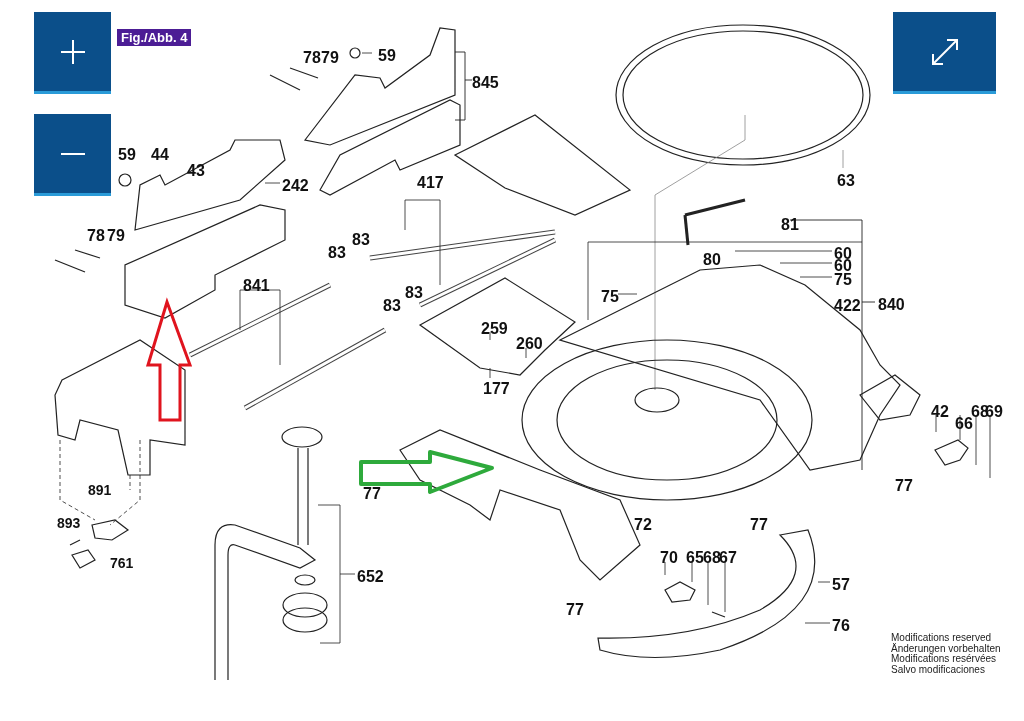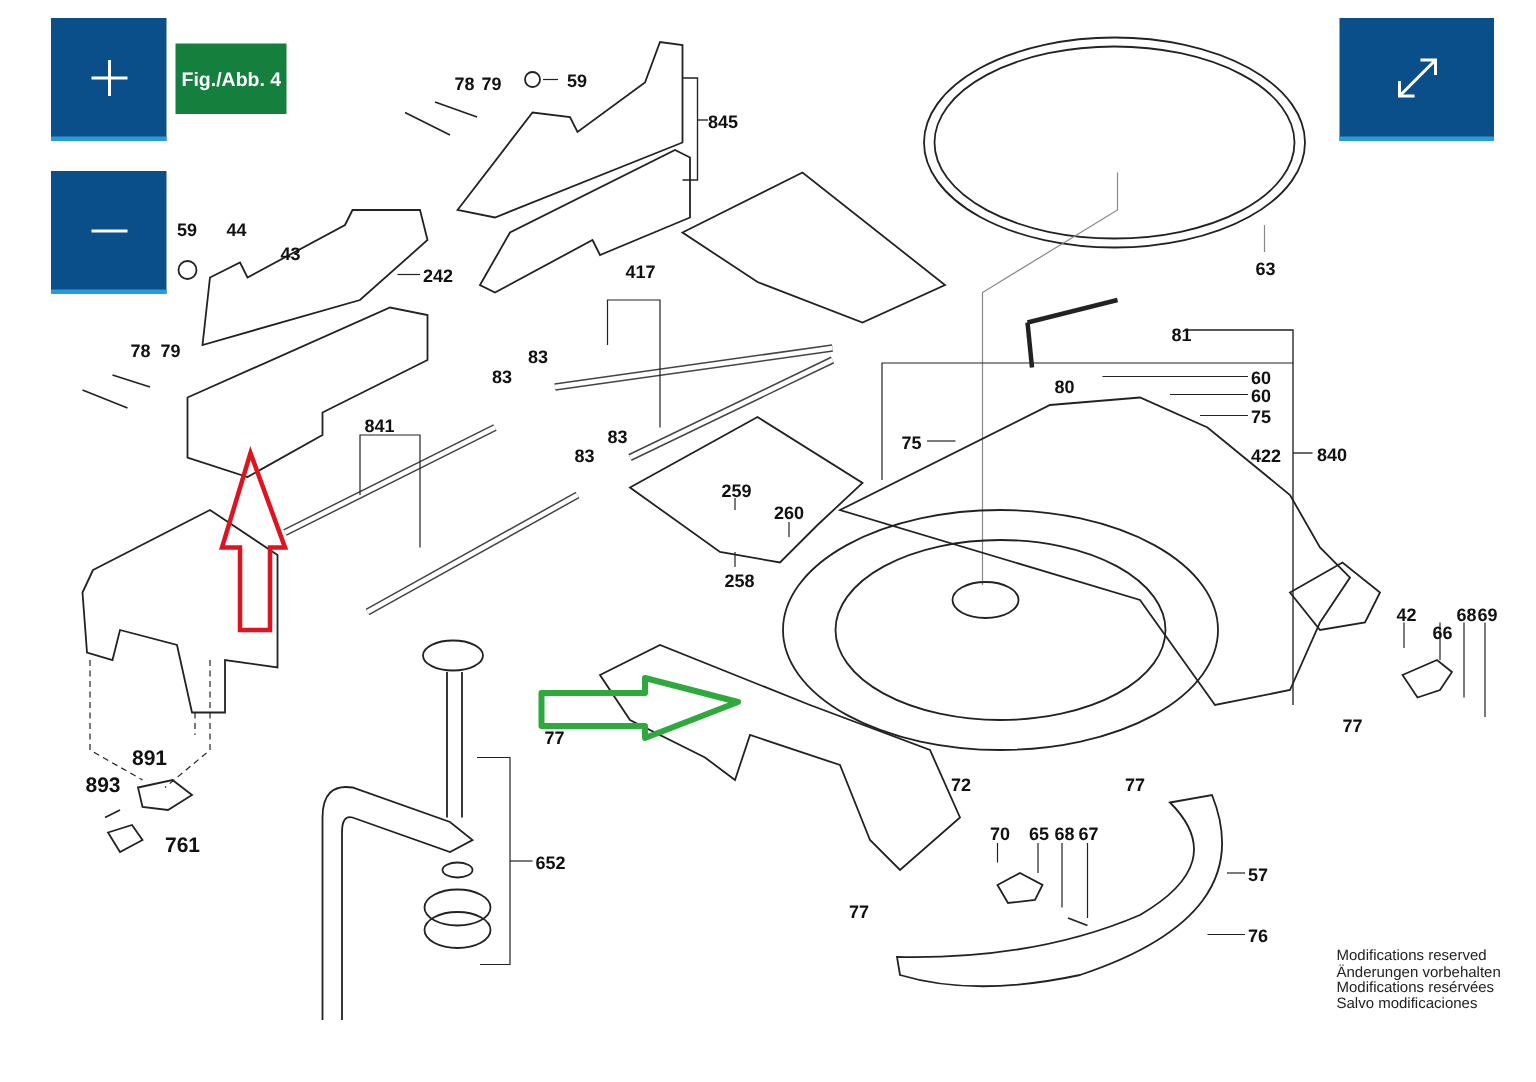--- a/index.html
+++ b/index.html
@@ -1,22 +1,22 @@
 <!DOCTYPE html>
 <html><head>
 <meta charset="utf-8">
 <style>
   html, body { margin:0; padding:0; background:#ffffff; }
   body { width:1024px; height:721px; position:relative; overflow:hidden; font-family:"Liberation Sans", sans-serif; }
   .ctrl { position:absolute; background:#0b4f8a; border-bottom:3px solid #2a9bd8; box-sizing:border-box; display:flex; align-items:center; justify-content:center; cursor:pointer; }
   #zoom-in { left:34px; top:12px; width:77px; height:82px; }
   #zoom-out { left:34px; top:114px; width:77px; height:82px; }
   #fullscreen { left:893px; top:12px; width:103px; height:82px; }
-  .figlabel { position:absolute; left:117px; top:29px; background:#15803d; color:#fff; font-weight:bold; font-size:13px; padding:16px 4px; }
-  .lbl { position:absolute; font-family:"Liberation Sans", sans-serif; font-weight:bold; font-size:12px; color:#111; line-height:1; white-space:nowrap; }
+  .figlabel { position:absolute; left:117px; top:29px; background:#4c1d95; color:#fff; font-weight:bold; font-size:13px; padding:1px 4px; }
+  .lbl { position:absolute; font-family:"Liberation Sans", sans-serif; font-weight:bold; font-size:16px; color:#111; line-height:1; white-space:nowrap; }
   .lbl.big { font-size:14px; }
   .notes { position:absolute; left:891px; top:633px; font-size:10px; line-height:10.5px; color:#222; }
   svg.dia { position:absolute; left:0; top:0; }
 </style>
 </head>
 <body>
 
 <svg class="dia" width="1024" height="721" fill="none" stroke="#222" stroke-width="1.2">
 
   <ellipse cx="743" cy="95" rx="127" ry="70"></ellipse>
@@ -159,28 +159,28 @@
 <span class="lbl" style="left:405px;top:285px">83</span>
 <span class="lbl" style="left:703px;top:252px">80</span>
 <span class="lbl" style="left:834px;top:246px">60</span>
 <span class="lbl" style="left:834px;top:258px">60</span>
 <span class="lbl" style="left:834px;top:272px">75</span>
 <span class="lbl" style="left:601px;top:289px">75</span>
 <span class="lbl" style="left:834px;top:298px">422</span>
 <span class="lbl" style="left:878px;top:297px">840</span>
 <span class="lbl" style="left:481px;top:321px">259</span>
 <span class="lbl" style="left:516px;top:336px">260</span>
-<span class="lbl" style="left:483px;top:381px">258</span>
+<span class="lbl" style="left:483px;top:381px">177</span>
 <span class="lbl" style="left:931px;top:404px">42</span>
 <span class="lbl" style="left:955px;top:416px">66</span>
 <span class="lbl" style="left:971px;top:404px">68</span>
 <span class="lbl" style="left:985px;top:404px">69</span>
 <span class="lbl" style="left:895px;top:478px">77</span>
 <span class="lbl" style="left:363px;top:486px">77</span>
-<span class="lbl big" style="left:88px;top:498px">891</span>
+<span class="lbl big" style="left:88px;top:483px">891</span>
 <span class="lbl big" style="left:57px;top:516px">893</span>
 <span class="lbl big" style="left:110px;top:556px">761</span>
 <span class="lbl" style="left:634px;top:517px">72</span>
 <span class="lbl" style="left:750px;top:517px">77</span>
 <span class="lbl" style="left:357px;top:569px">652</span>
 <span class="lbl" style="left:660px;top:550px">70</span>
 <span class="lbl" style="left:686px;top:550px">65</span>
 <span class="lbl" style="left:703px;top:550px">68</span>
 <span class="lbl" style="left:719px;top:550px">67</span>
 <span class="lbl" style="left:832px;top:577px">57</span>

